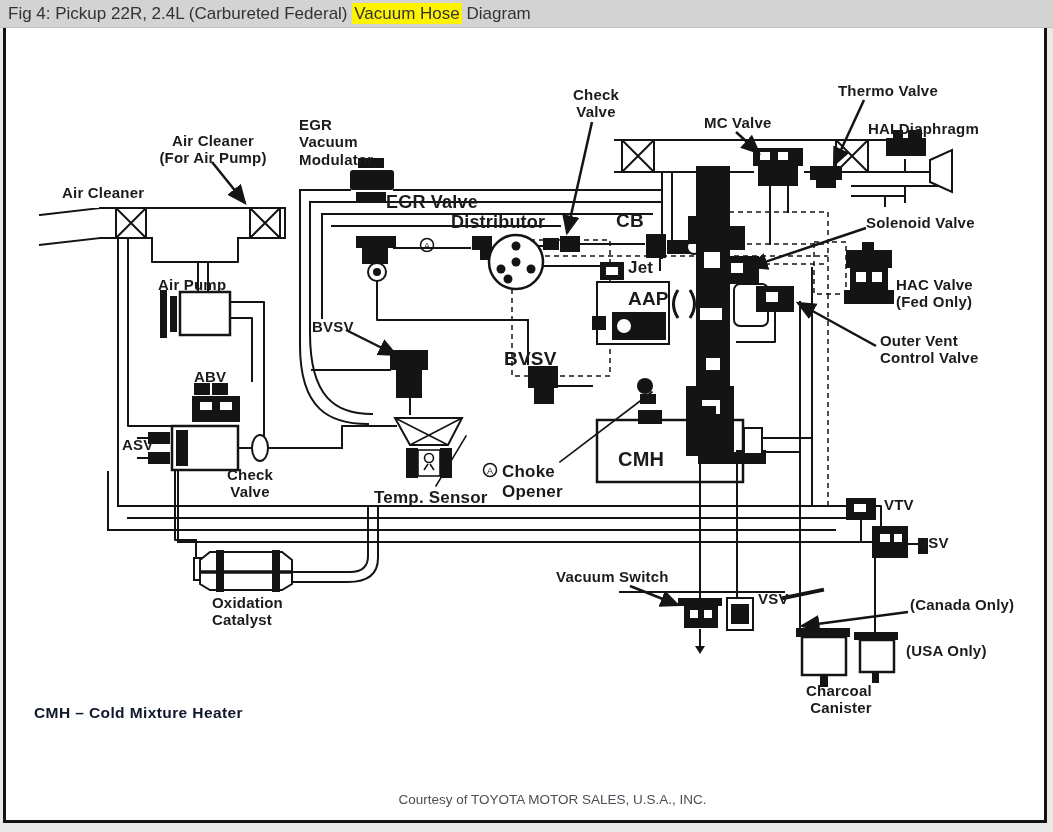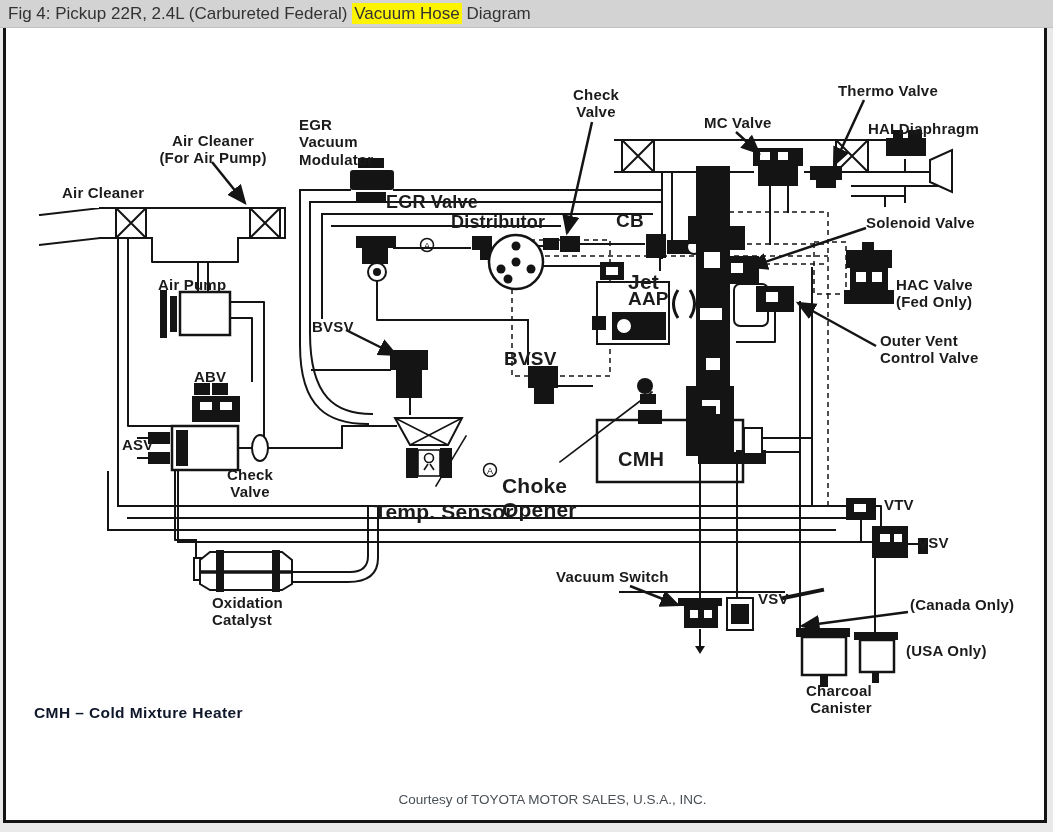--- a/index.html
+++ b/index.html
@@ -12,21 +12,21 @@
   .titlebar .hl{background:#fef400;padding:1px 2px;}
   
   .frame{position:absolute;left:3px;top:27px;width:1044px;height:796px;background:#fff;
          border-left:3px solid #141414;border-right:3px solid #141414;border-bottom:3px solid #141414;
          box-sizing:border-box;z-index:1;}
   svg.art{position:absolute;left:0;top:0;z-index:2;}
   
   .lbl{position:absolute;z-index:3;font-size:15px;font-weight:bold;color:#1b1b1b;
        line-height:1.16;white-space:pre-line;letter-spacing:.2px;}
   .c{text-align:center;}
-  .sz17{font-size:21px;margin-top:12px;}
+  .sz17{font-size:17px;}
   .sz18{font-size:18px;}
   .sz19{font-size:19px;}
   .sz20{font-size:20px;}
   .legend{position:absolute;z-index:3;font-size:15.5px;font-weight:bold;color:#0f172a;letter-spacing:.4px;}
   .courtesy{position:absolute;z-index:3;left:0;top:792px;width:1053px;text-align:center;
             font-size:13.5px;color:#4a5056;font-weight:normal;margin-left:26px;}
 </style>
 </head>
 <body>
 

